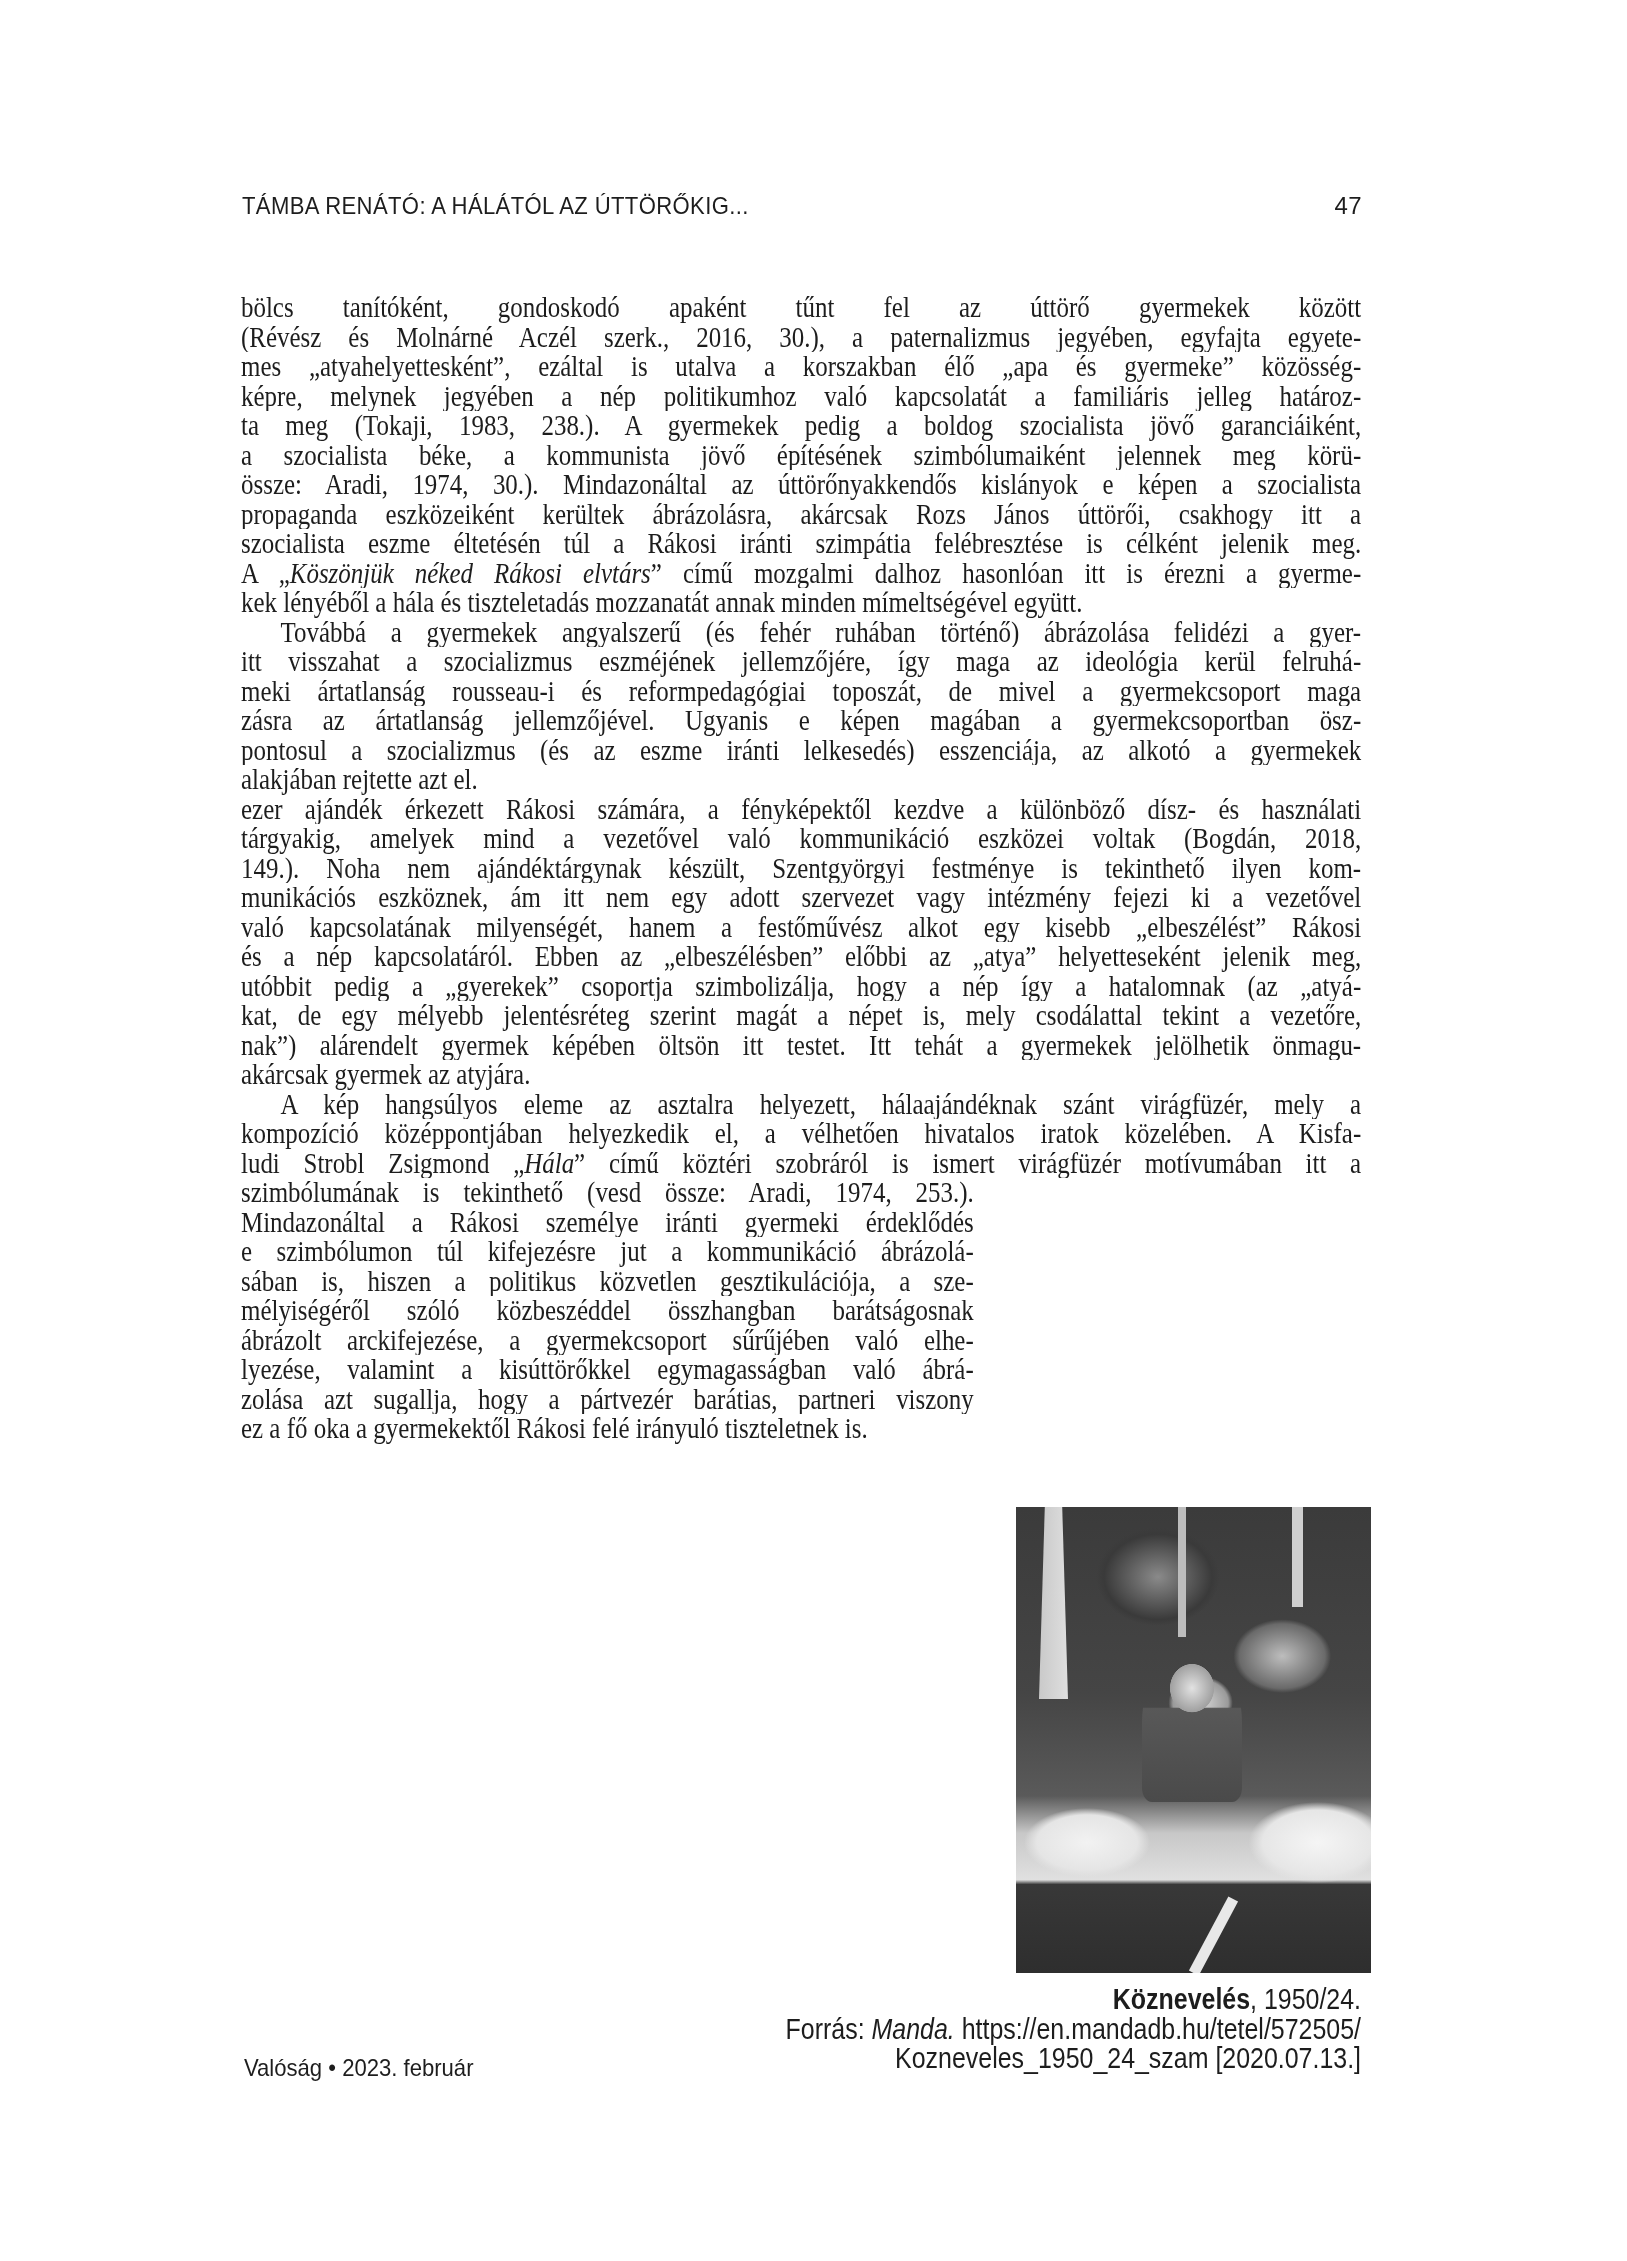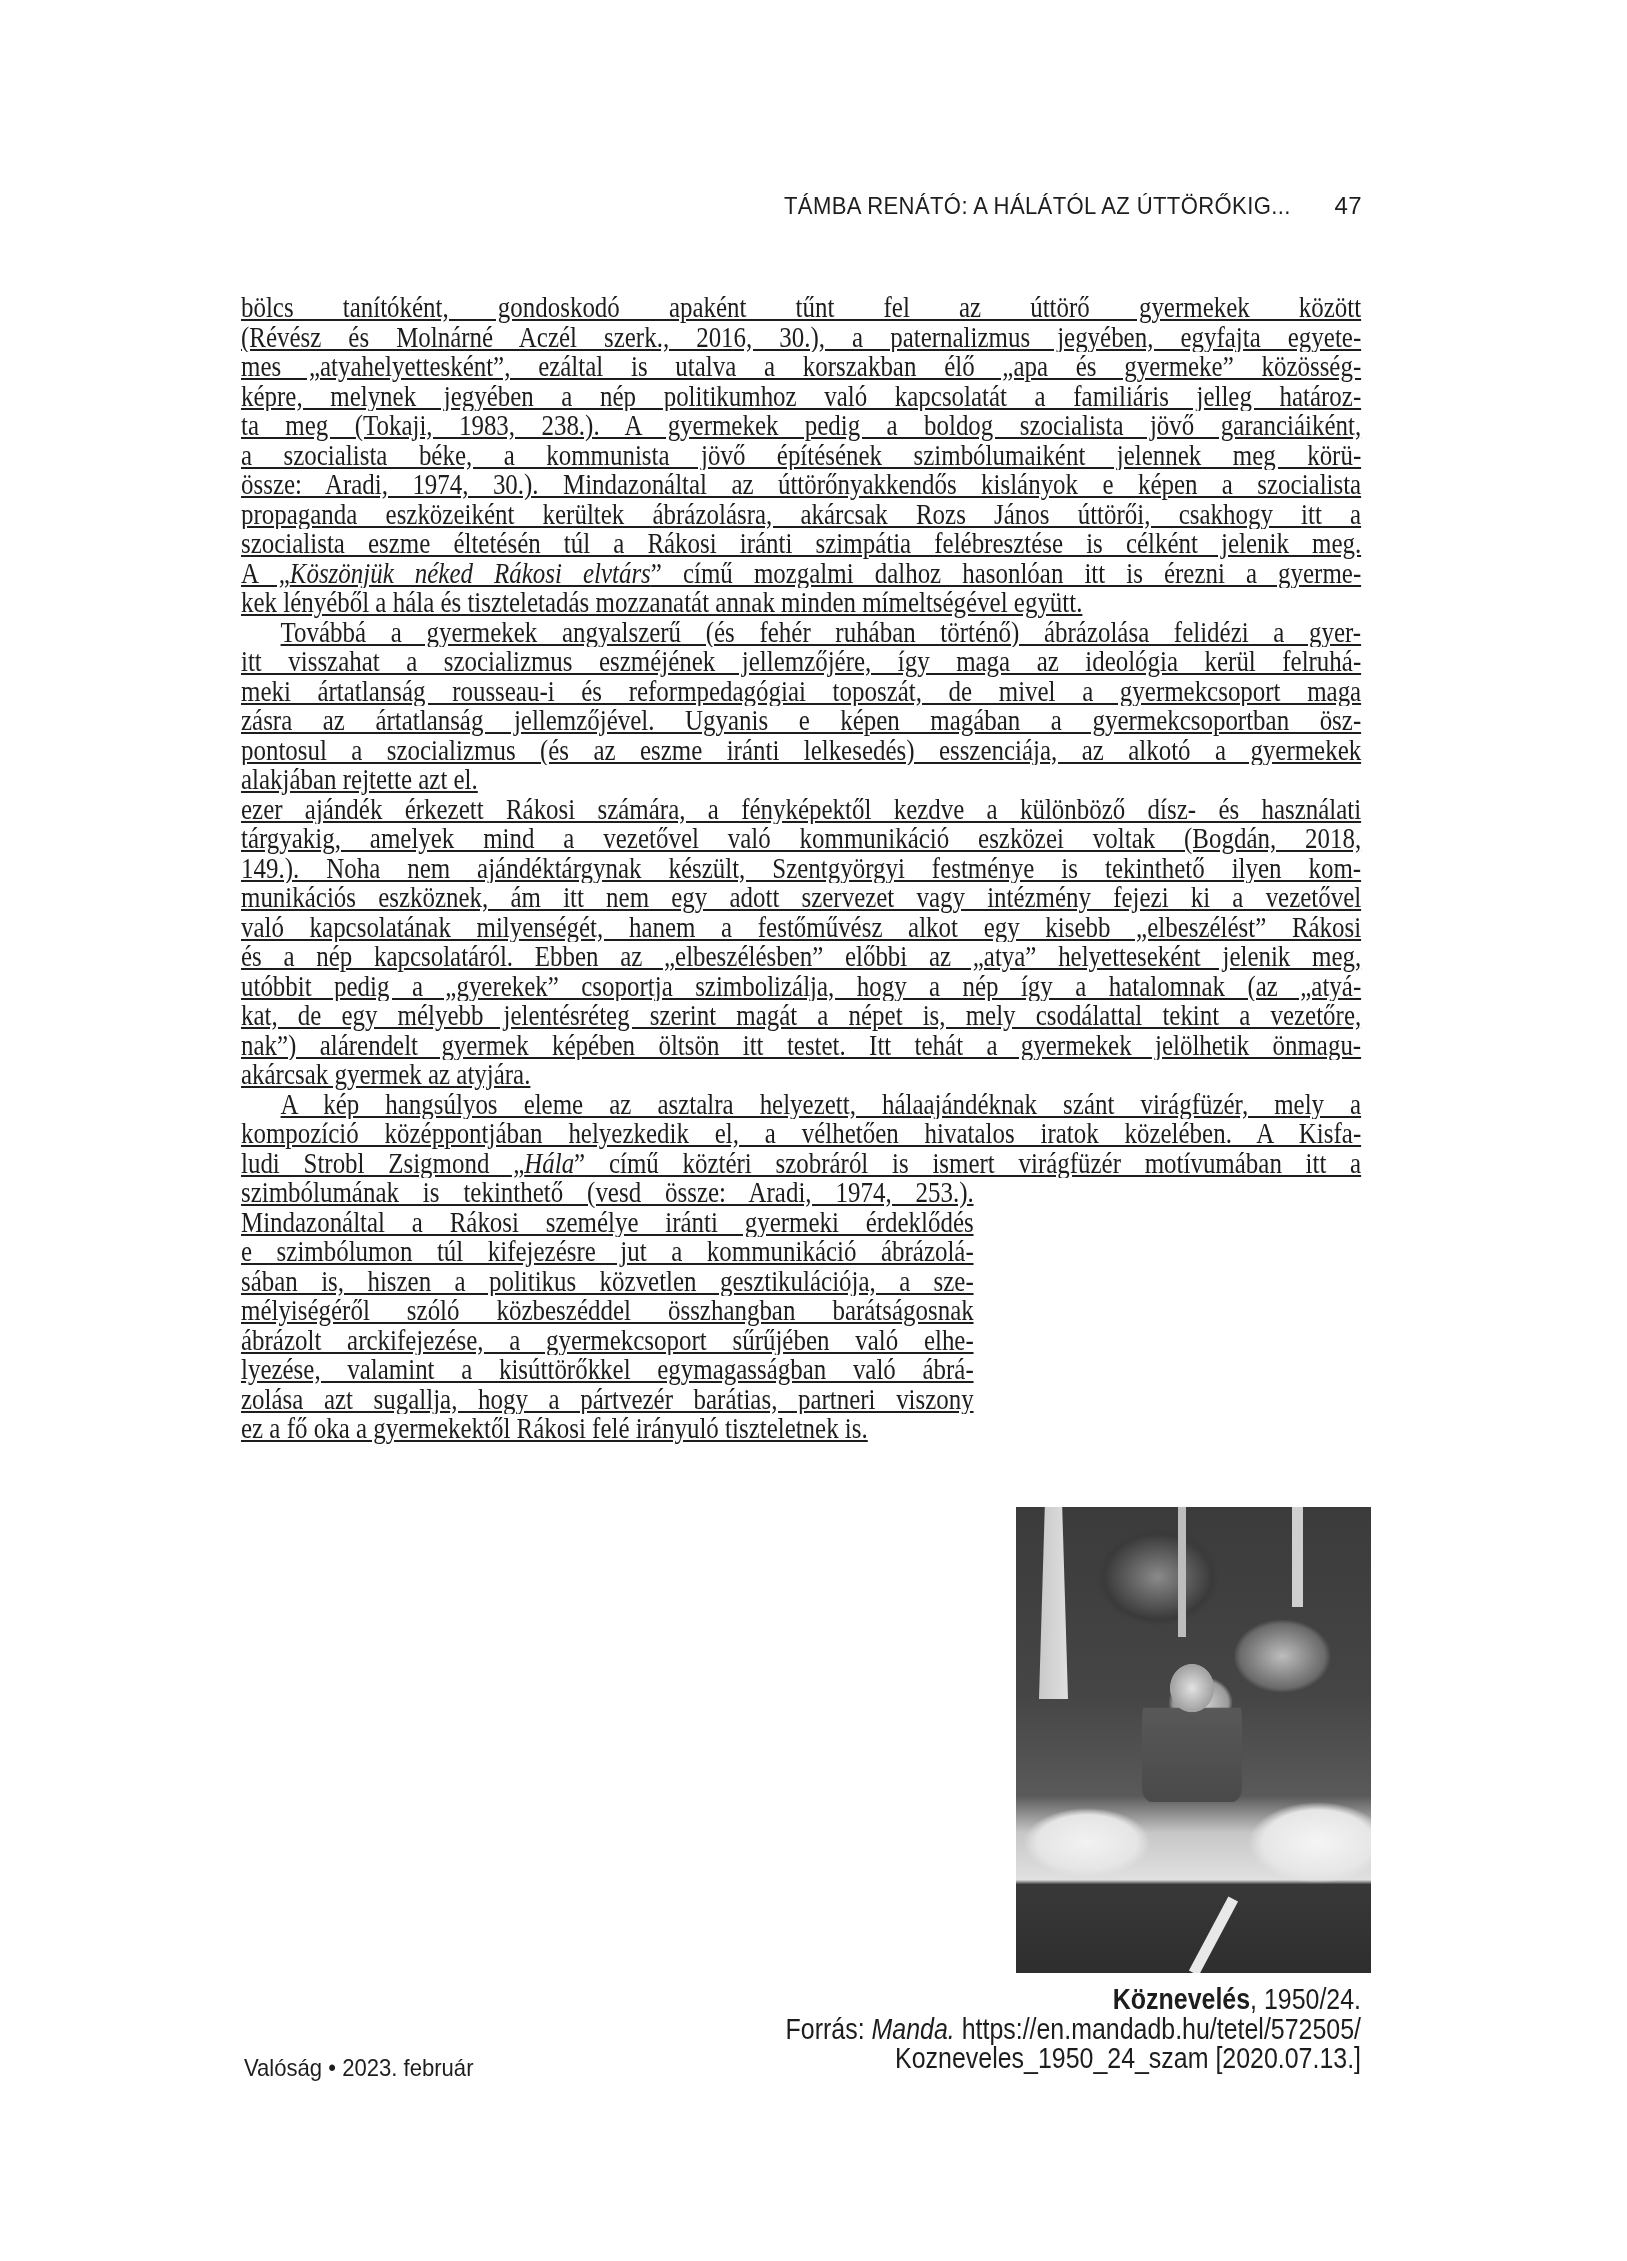--- a/index.html
+++ b/index.html
@@ -1,25 +1,25 @@
 <!DOCTYPE html>
 <html style="font-size:12.3px"><head>
 <meta charset="utf-8">
 <style>
   html, body { margin:0; padding:0; background:#ffffff; }
   body { width:1628px; height:2261px; position:relative; overflow:hidden; color:#1d1d1d; }
   .running-head {
     position:absolute; left:242px; top:187px; width:1120px; height:38px;
     font-family:"Liberation Sans", sans-serif; font-size:24px; letter-spacing:0.4px;
-    display:flex; justify-content:flex-end; align-items:center;
+    display:flex; justify-content:space-between; align-items:center;
   }
   .running-head .title { transform:scaleX(0.92); transform-origin:left center; white-space:nowrap; }
   .body-text {
     position:absolute; left:241px; top:293px; width:1120px;
-    font-family:"Liberation Serif", serif; font-size:29px; line-height:29.5px;text-decoration:underline;
+    font-family:"Liberation Serif", serif; font-size:29px; line-height:29.5px;
   }
   .line {
     height:29.5px; white-space:nowrap; overflow:visible; position:relative;
   }
   .line .inner {
     display:block; width:116.3%; transform:scaleX(0.86); transform-origin:left top;
     text-align:justify; text-align-last:justify; white-space:normal; height:29.5px; overflow:hidden;
   }
   .line.last .inner { text-align-last:left; }
   .line.indent .inner { text-indent:46px; }

